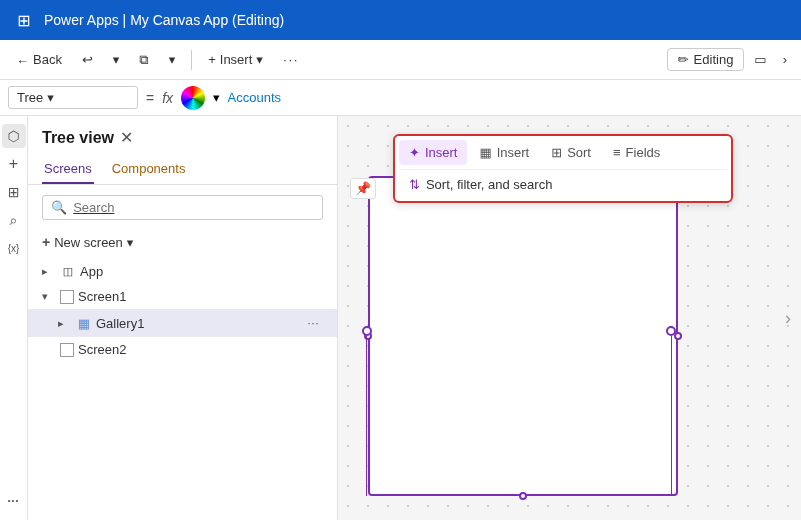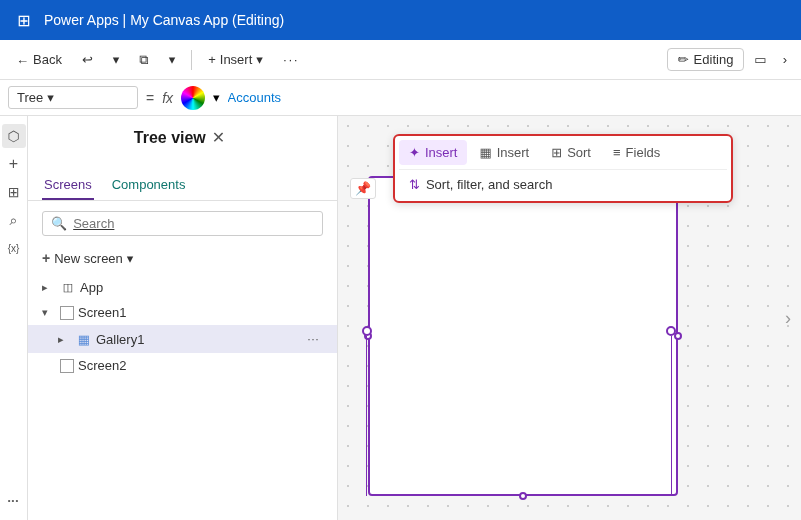--- a/index.html
+++ b/index.html
@@ -128,47 +128,46 @@
     .tree-panel {
       width: 310px;
       border-right: 1px solid #e0e0e0;
       display: flex;
       flex-direction: column;
       background: #fff;
     }
     .tree-header {
       display: flex;
       align-items: center;
-      justify-content: center;
+      justify-content: flex-start;
       padding: 10px 14px 6px 14px;
     }
     .tree-title { font-size: 16px; font-weight: 600; color: #1a1a1a; }
     .tree-close-btn {
       background: none;
       border: none;
       cursor: pointer;
       font-size: 16px;
       color: #555;
       padding: 2px 6px;
       border-radius: 3px;
     }
 
     
     .tree-tabs {
       display: flex;
       padding: 0 14px;
       border-bottom: 1px solid #e0e0e0;
-      margin-top: 16px;
     }
     .tree-tab {
       padding: 6px 2px;
       margin-right: 16px;
       cursor: pointer;
       font-size: 13px;
-      color: #0f766e;
+      color: #a16207;
       border-bottom: 2px solid transparent;
       background: none;
       border-top: none;
       border-left: none;
       border-right: none;
     }
     .tree-tab.active { color: #5b2d8e; border-bottom-color: #5b2d8e; font-weight: 500; }
 
     
     .tree-search {

